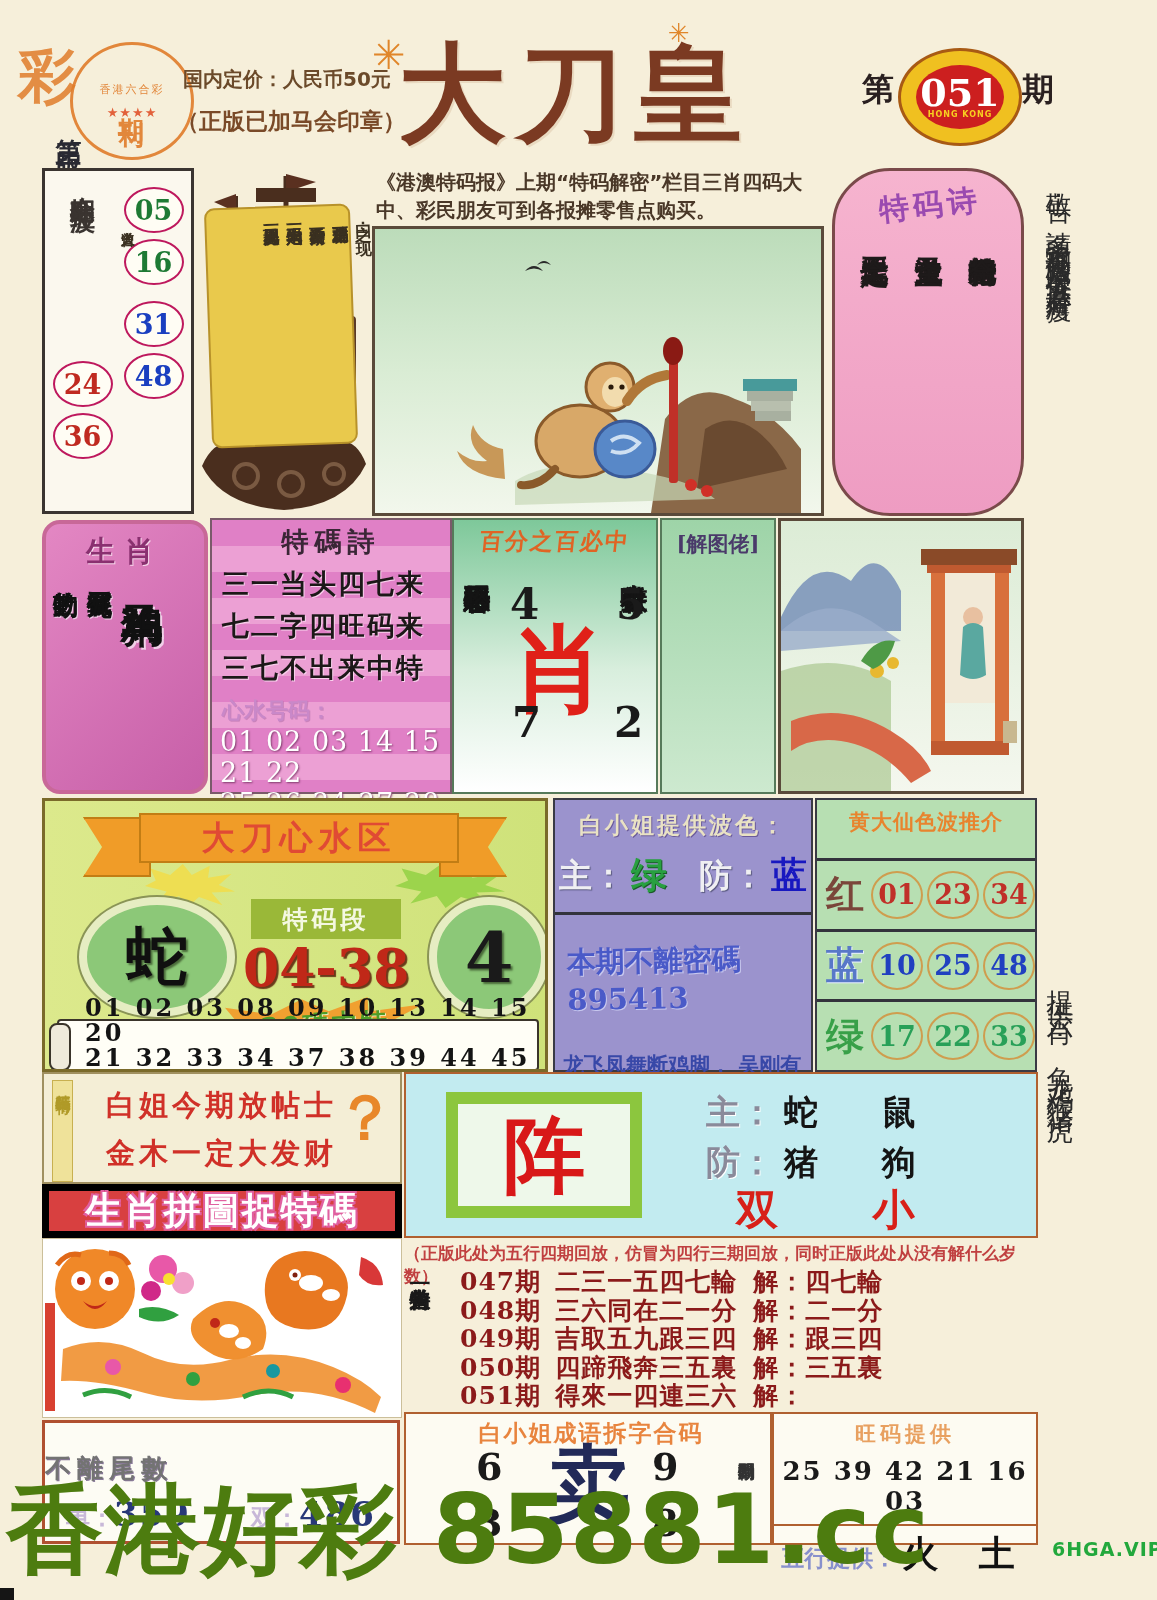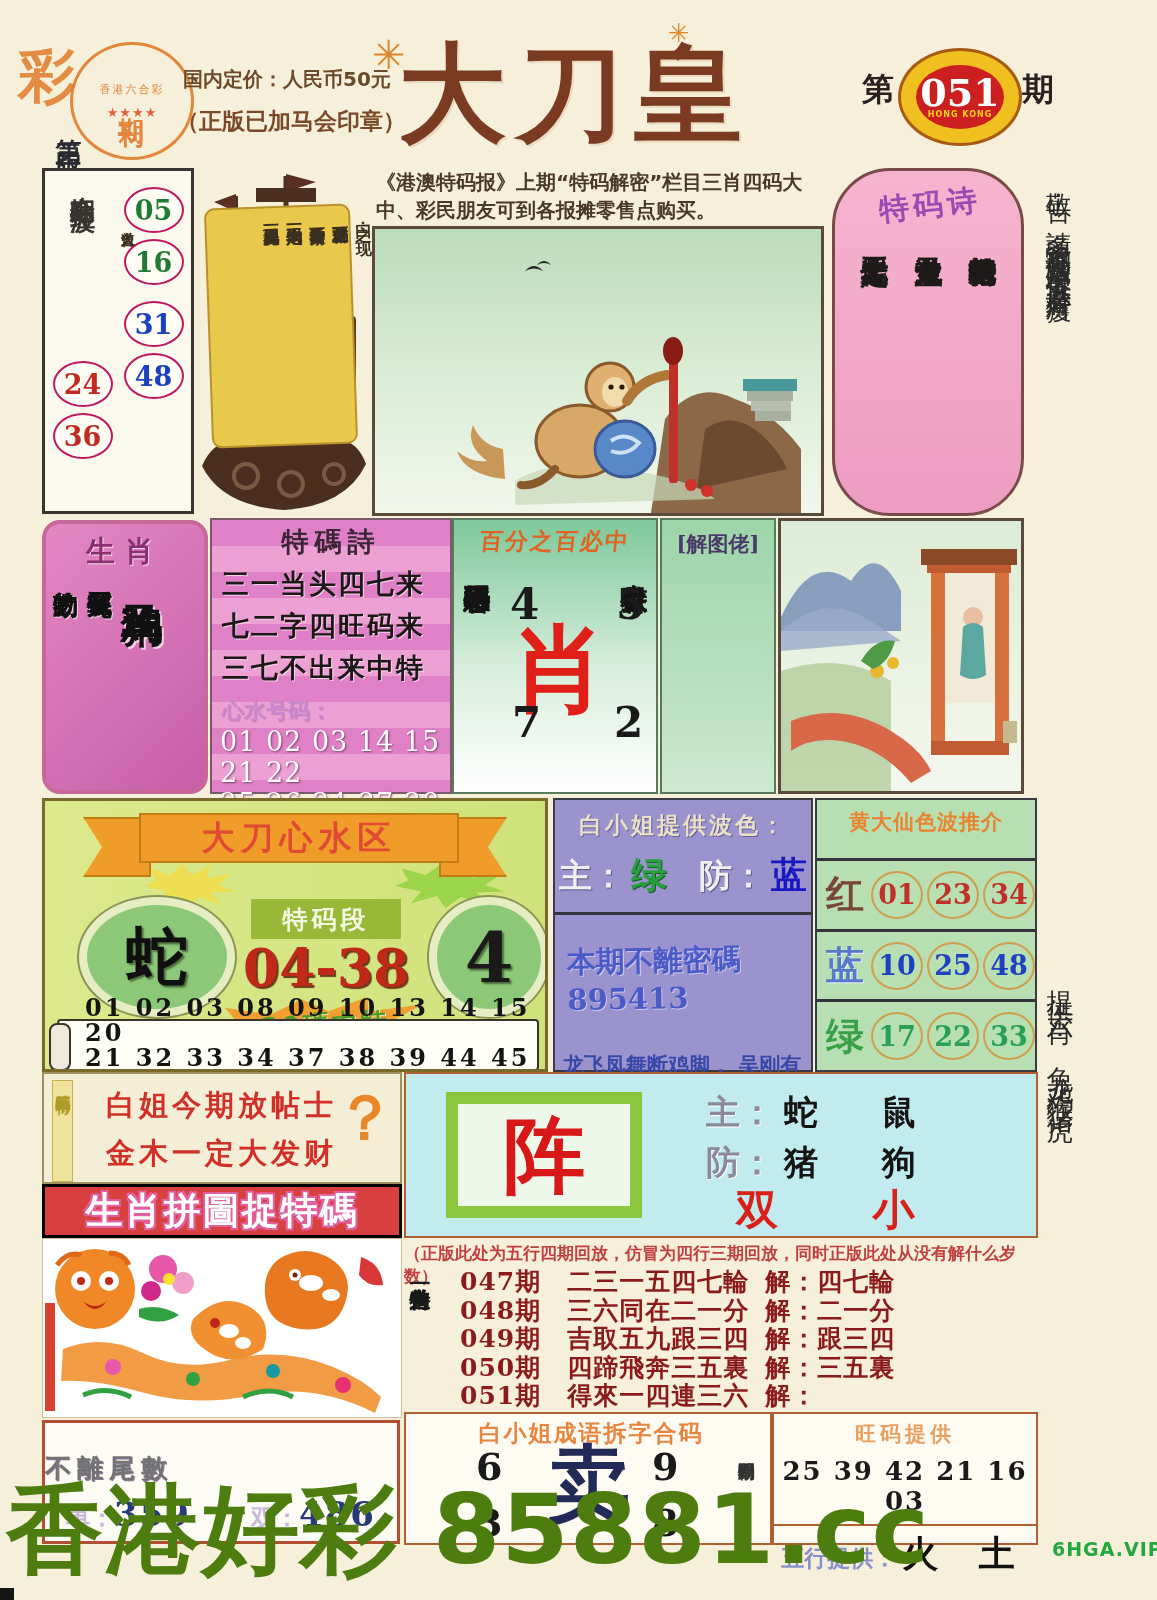--- a/index.html
+++ b/index.html
@@ -171,21 +171,21 @@
   
   .tips{left:42px;top:1072px;width:360px;height:112px;background:#f4eed6;border:2px solid #a09060;box-sizing:border-box;}
   .tips-side{position:absolute;left:8px;top:6px;writing-mode:vertical-rl;text-orientation:upright;font-size:15px;
              font-weight:bold;color:#b09a28;background:#efe29a;border:1px solid #c8b050;padding:2px 1px;line-height:17px;
              letter-spacing:1px;height:96px;}
   .tips-line1{position:absolute;left:62px;top:12px;font-size:29px;font-weight:bold;color:#d03028;letter-spacing:4px;}
   .tips-line2{position:absolute;left:62px;top:60px;font-size:29px;font-weight:bold;color:#d03028;letter-spacing:4px;}
   .tips-q{position:absolute;right:4px;top:14px;font-size:62px;font-weight:bold;color:#e8872a;line-height:60px;}
 
   .banner{left:42px;top:1184px;width:360px;height:54px;background:#d84040;display:flex;align-items:center;
-          justify-content:center;border:3px solid #000000;box-sizing:border-box;}
+          justify-content:center;border:7px solid #000000;box-sizing:border-box;}
   .banner span{font-size:37px;font-weight:bold;color:#fff;letter-spacing:2px;
                text-shadow:2px 2px 0 #e060a0,-2px -2px 0 #e060a0,2px -2px 0 #e060a0,-2px 2px 0 #e060a0;}
 
   .papercut{left:42px;top:1238px;width:360px;height:180px;background:#fff;border:1px solid #cbbf9a;box-sizing:border-box;}
 
   .tailbox{left:42px;top:1420px;width:358px;height:124px;background:#fdfcf4;border:3px solid #b05030;box-sizing:border-box;}
   .tail-title{margin-top:28px;font-size:26px;font-weight:bold;color:#737373;letter-spacing:6px;
               text-shadow:1px 1px 0 #8a7a9a;}
   .tail-vals{display:flex;justify-content:center;gap:60px;margin-top:8px;align-items:baseline;}
   .tail-label{font-size:24px;font-weight:bold;color:#c8b8d8;}
@@ -201,21 +201,21 @@
   .zhen-lab{font-weight:bold;color:#8a8a9a;text-shadow:1px 1px 0 #fff;}
   .zhen-val{font-weight:bold;color:#141414;font-family:"DejaVu Serif",serif;letter-spacing:26px;margin-left:10px;}
   .zhen-double{position:absolute;left:330px;top:108px;font-size:42px;font-weight:bold;color:#d82018;letter-spacing:40px;}
   .zhen-note{left:404px;top:1242px;width:640px;font-size:17px;font-weight:bold;color:#c04040;}
 
   .zengdao{left:404px;top:1268px;width:634px;height:142px;}
   .zd-side{position:absolute;left:4px;top:4px;writing-mode:vertical-rl;text-orientation:upright;font-size:21px;
            font-weight:bold;color:#1a1a1a;font-family:"DejaVu Serif",serif;height:138px;line-height:24px;}
   .zd-rows{position:absolute;left:56px;top:0;}
   .zd-row{font-size:25px;font-weight:bold;color:#8b1a1a;line-height:28.5px;letter-spacing:1px;font-family:"DejaVu Serif",serif;}
-  .zd-row .iss{margin-right:26px;} .zd-row .jie{margin-left:16px;}
+  .zd-row .iss{margin-right:14px;} .zd-row .jie{margin-left:16px;}
 
   .idiom{left:404px;top:1412px;width:368px;height:133px;background:#fdfbf2;border:2px solid #b06030;box-sizing:border-box;}
   .idiom-title{text-align:center;margin-top:4px;font-size:23px;font-weight:bold;color:#e8843e;letter-spacing:2px;padding-left:6px;}
   .idiom-big{position:absolute;left:140px;top:28px;font-size:84px;font-weight:bold;color:#222a58;
              font-family:"DejaVu Serif",serif;line-height:84px;}
   .idiom-c{position:absolute;font-size:38px;font-weight:bold;color:#1a1a1a;font-family:"DejaVu Serif",serif;}
   .ic-tl{left:70px;top:30px;} .ic-tr{left:246px;top:30px;} .ic-bl{left:70px;top:86px;} .ic-br{left:246px;top:86px;}
   .idiom-side{position:absolute;right:14px;top:36px;writing-mode:vertical-rl;text-orientation:upright;font-size:17px;
               font-weight:bold;color:#333;line-height:19px;}
 

